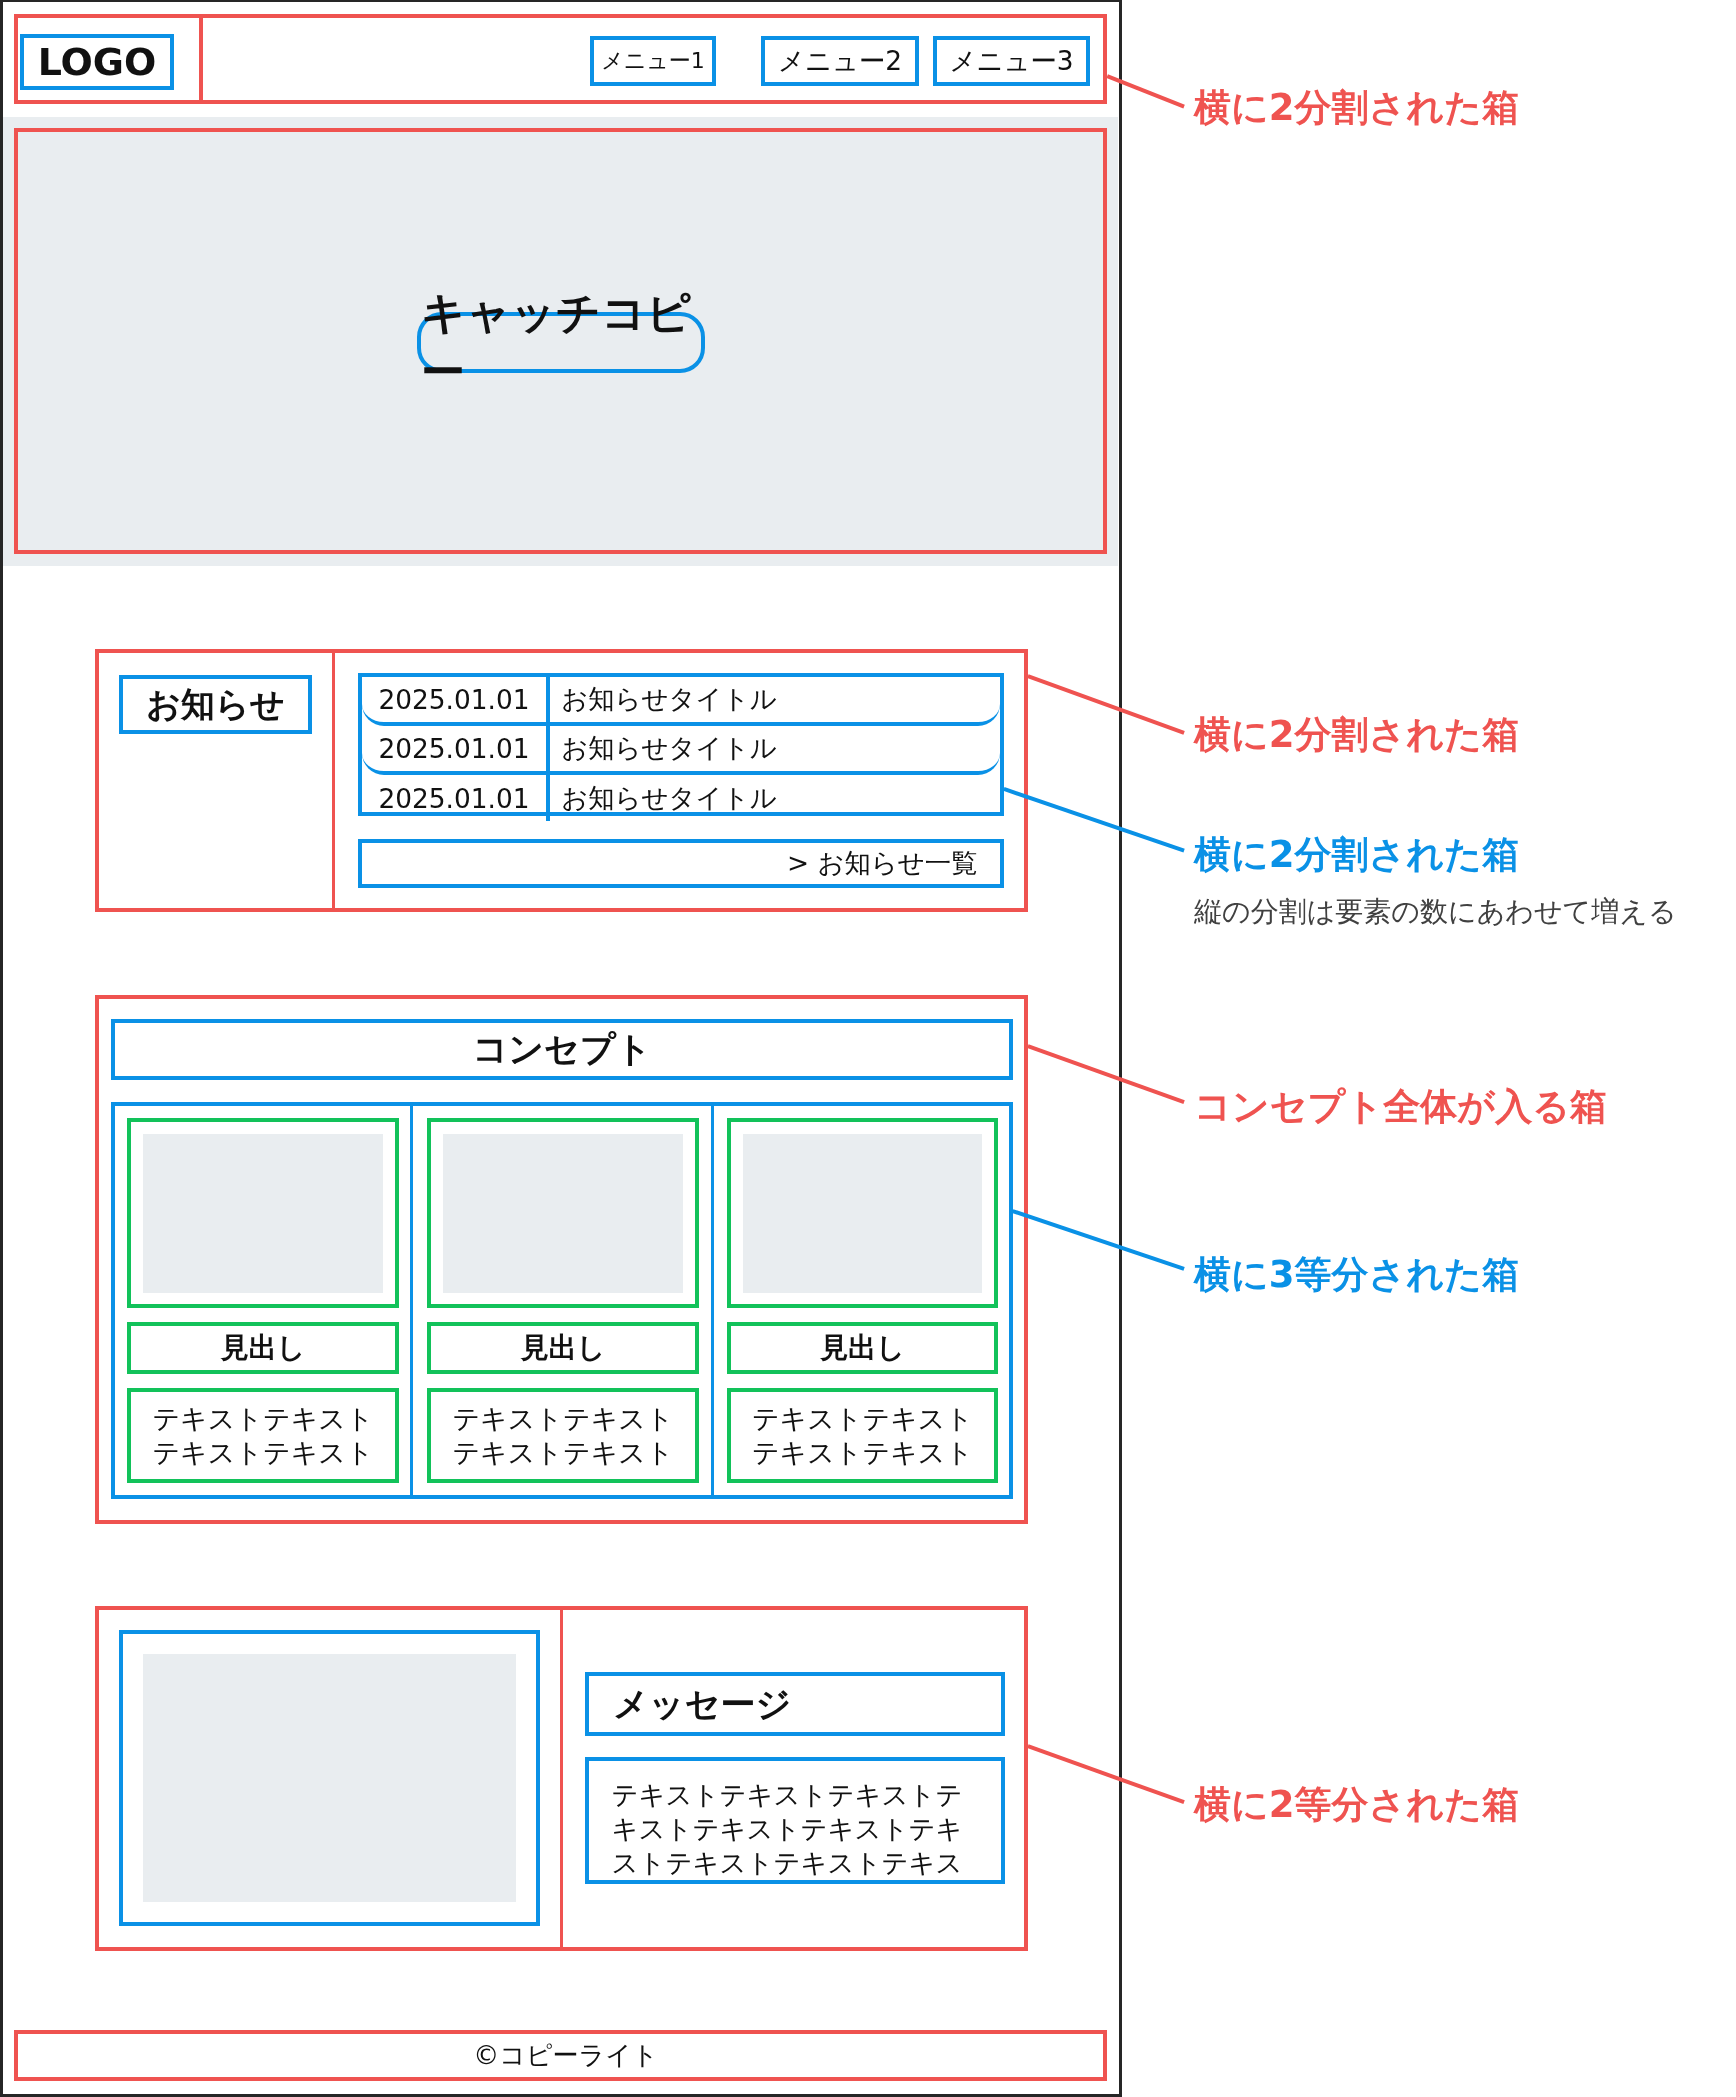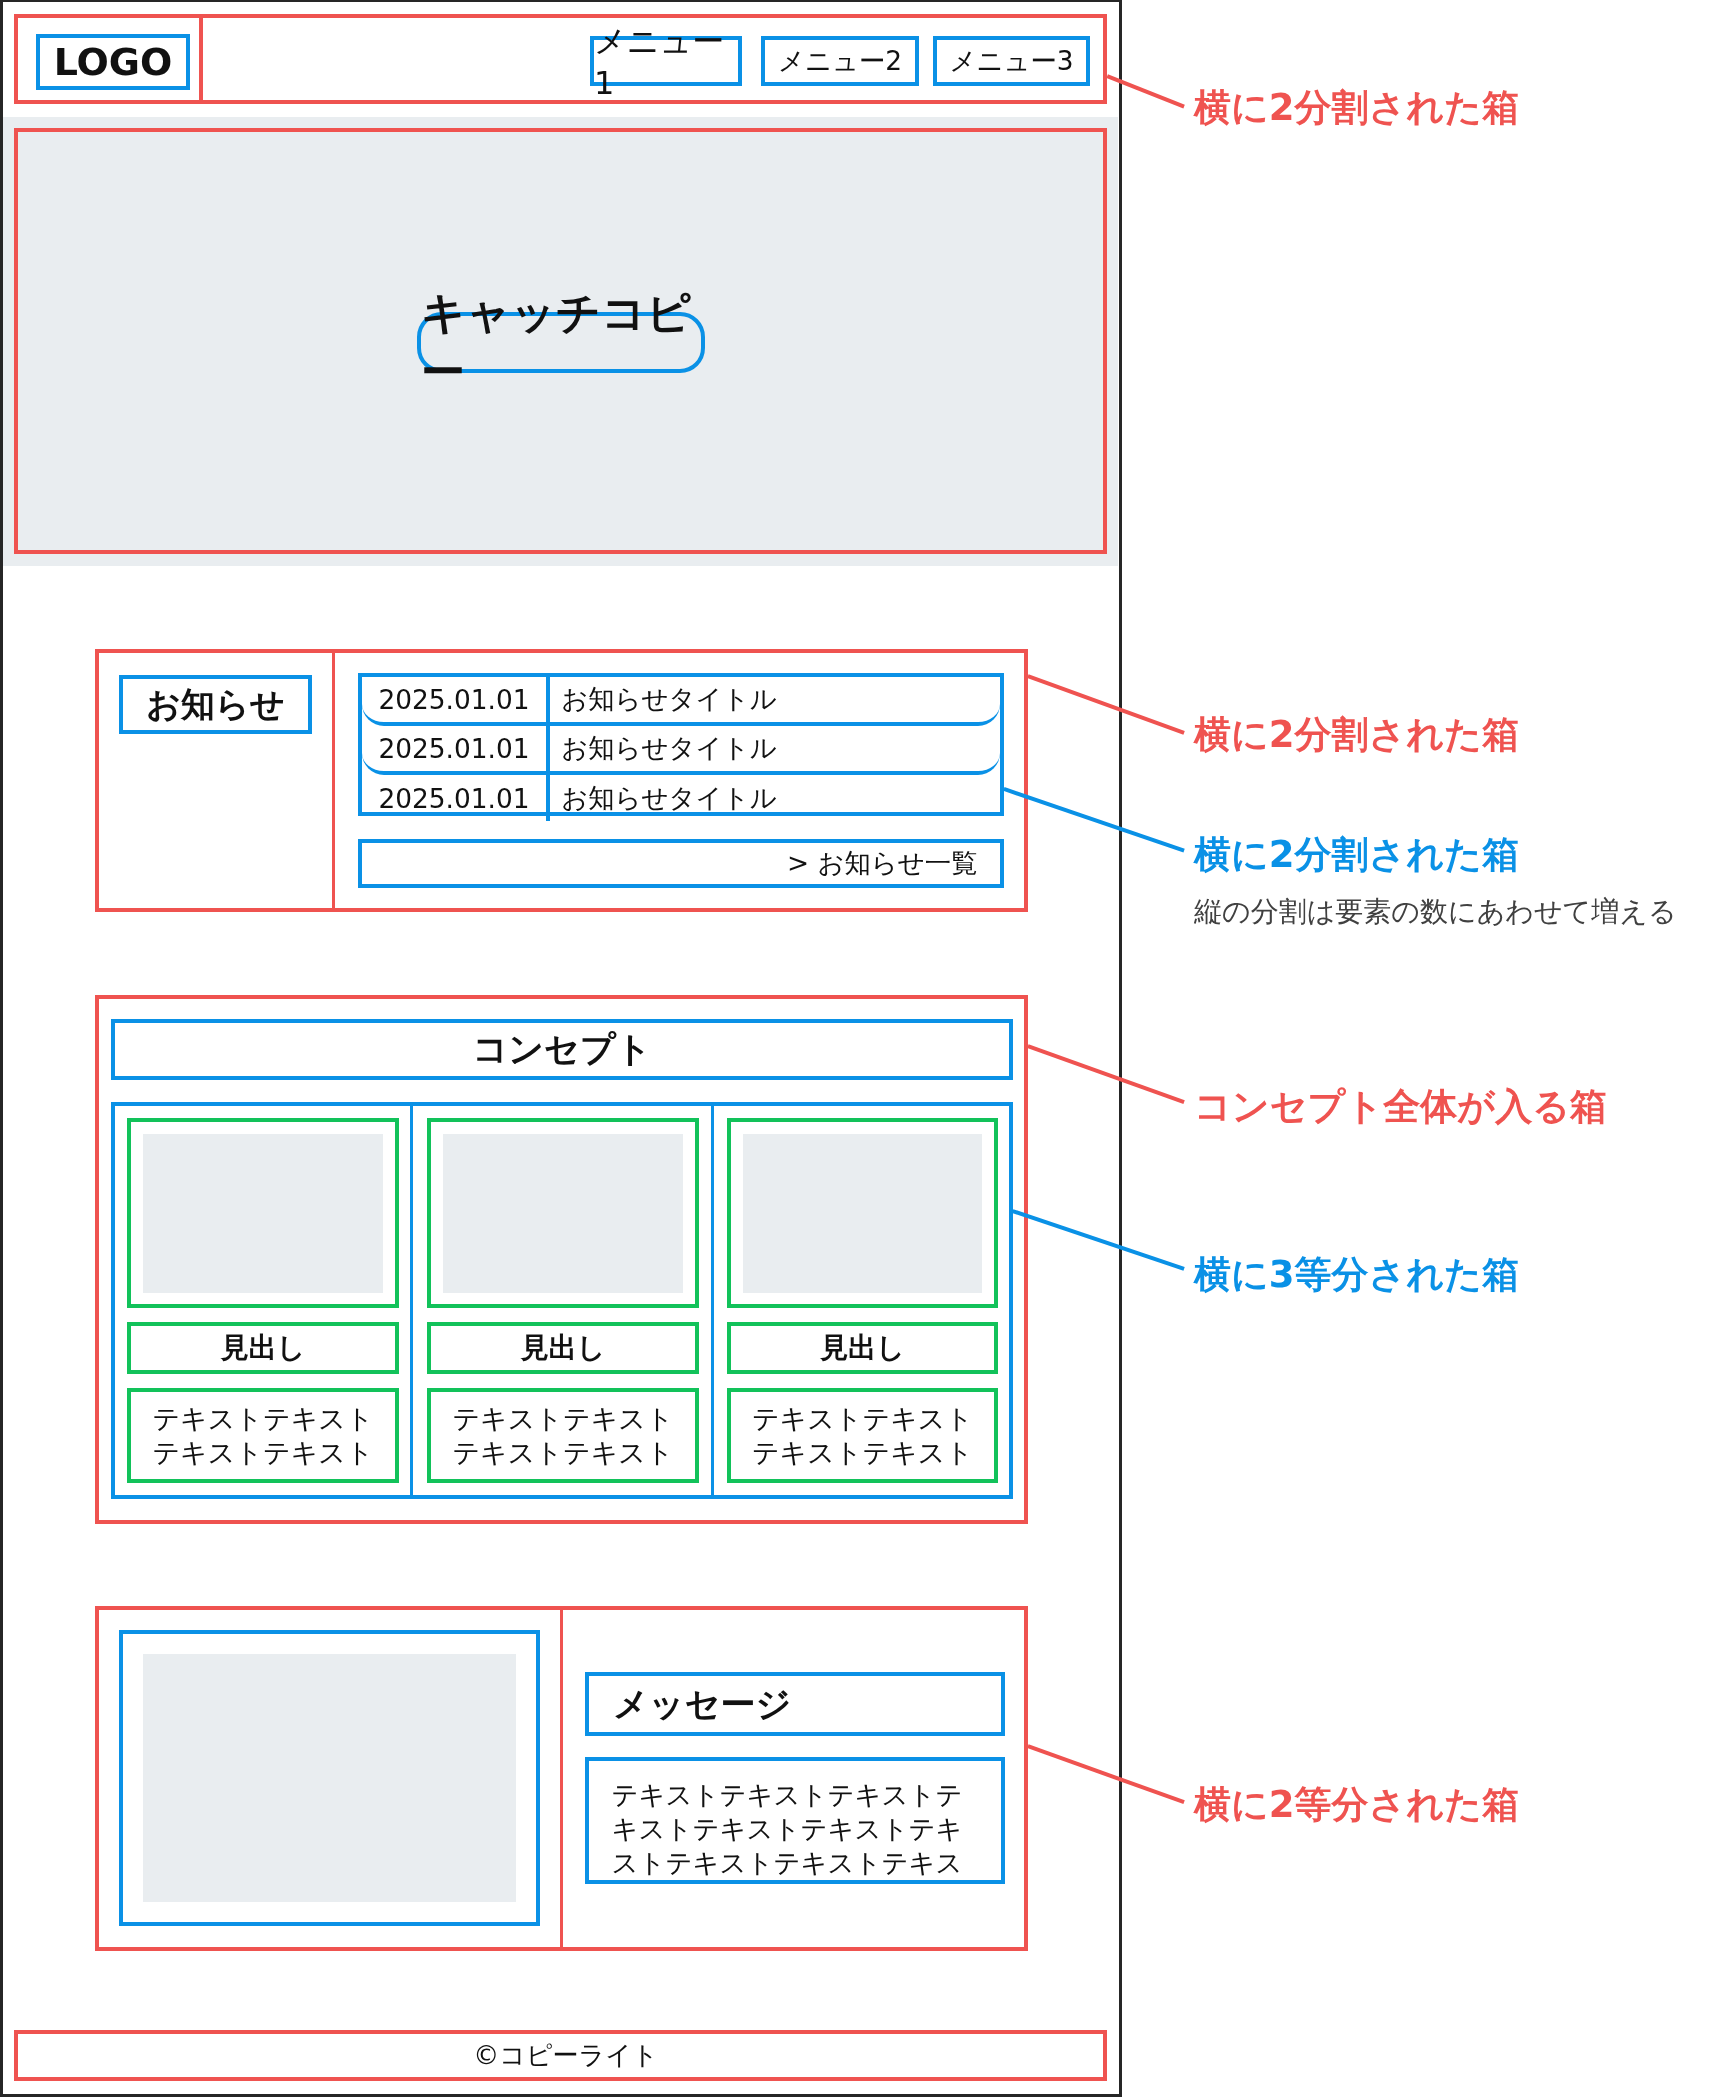--- a/index.html
+++ b/index.html
@@ -23,22 +23,22 @@
   .row { display:flex;border-radius:22px; }
   .cell { box-sizing:border-box; display:flex; align-items:center; font-size:26.4px; }
 </style>
 </head>
 <body>
 
 <div class="abs frame"></div>
 
 <div class="abs red" style="left:14.4px;top:14.4px;width:1093px;height:90px;"></div>
 <div class="abs red-div" style="left:199px;top:14.4px;width:4px;height:90px;"></div>
-<div class="abs blue center bold" style="left:36px;top:34px;width:154px;height:56px;font-size:38px;">LOGO</div>
-<div class="abs blue center" style="left:590px;top:36px;width:152px;height:50px;font-size:32px;">メニュー1</div>
+<div class="abs blue center bold" style="left:20px;top:34px;width:154px;height:56px;font-size:38px;">LOGO</div>
+<div class="abs blue center" style="left:590px;top:36px;width:126px;height:50px;font-size:22px;">メニュー1</div>
 <div class="abs blue center" style="left:761px;top:36px;width:158px;height:50px;font-size:26.4px;">メニュー2</div>
 <div class="abs blue center" style="left:933px;top:36px;width:157px;height:50px;font-size:26.4px;">メニュー3</div>
 
 <div class="abs gray" style="left:3.2px;top:117px;width:1115px;height:449px;"></div>
 <div class="abs red" style="left:14.4px;top:128px;width:1093px;height:426px;"></div>
 <div class="abs blue center bold" style="left:417px;top:312px;width:288px;height:61px;font-size:44px;border-radius:25px;">キャッチコピー</div>
 
 <div class="abs red" style="left:95px;top:649px;width:933px;height:263px;"></div>
 <div class="abs red-div" style="left:332px;top:649px;width:3.2px;height:263px;"></div>
 <div class="abs blue center bold" style="left:119px;top:675px;width:193px;height:59px;font-size:34px;">お知らせ</div>

